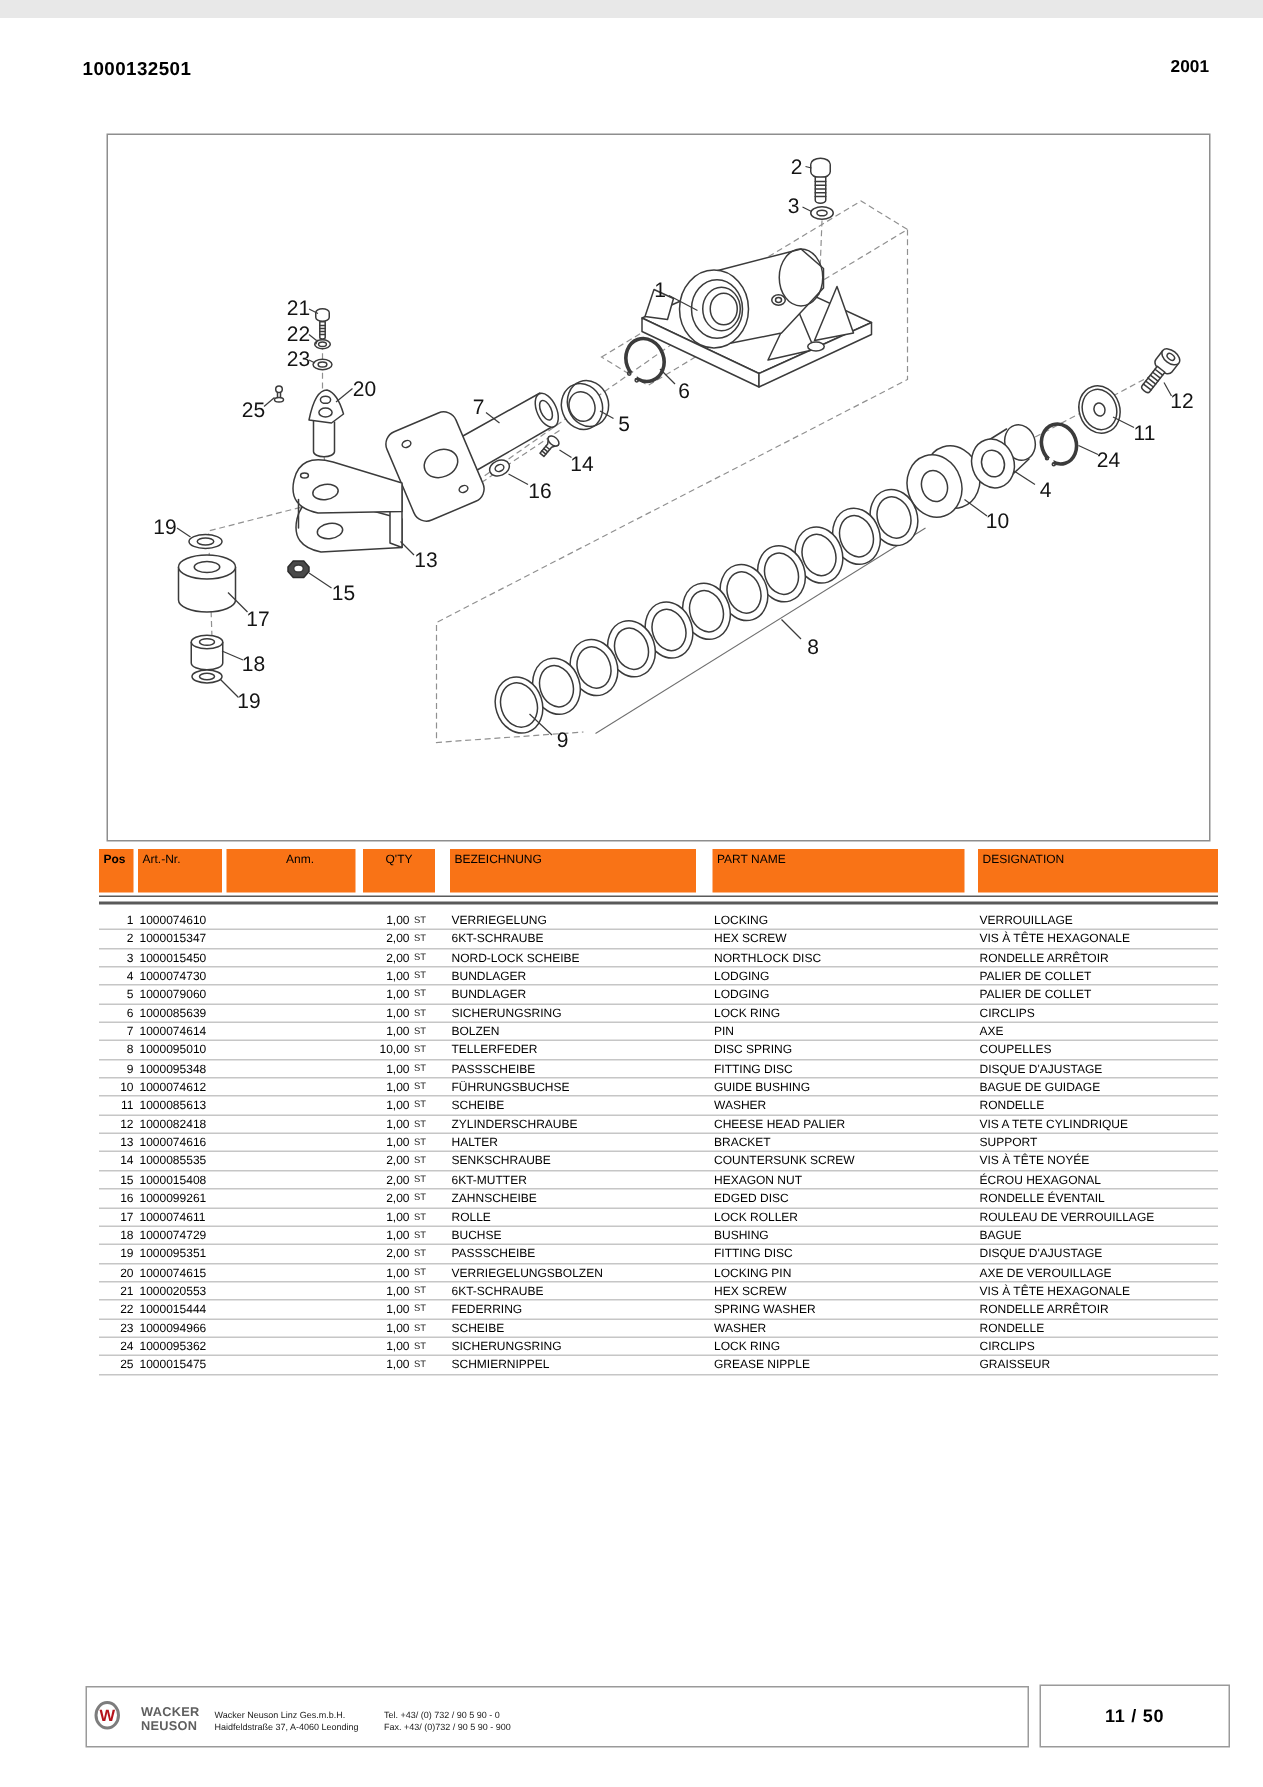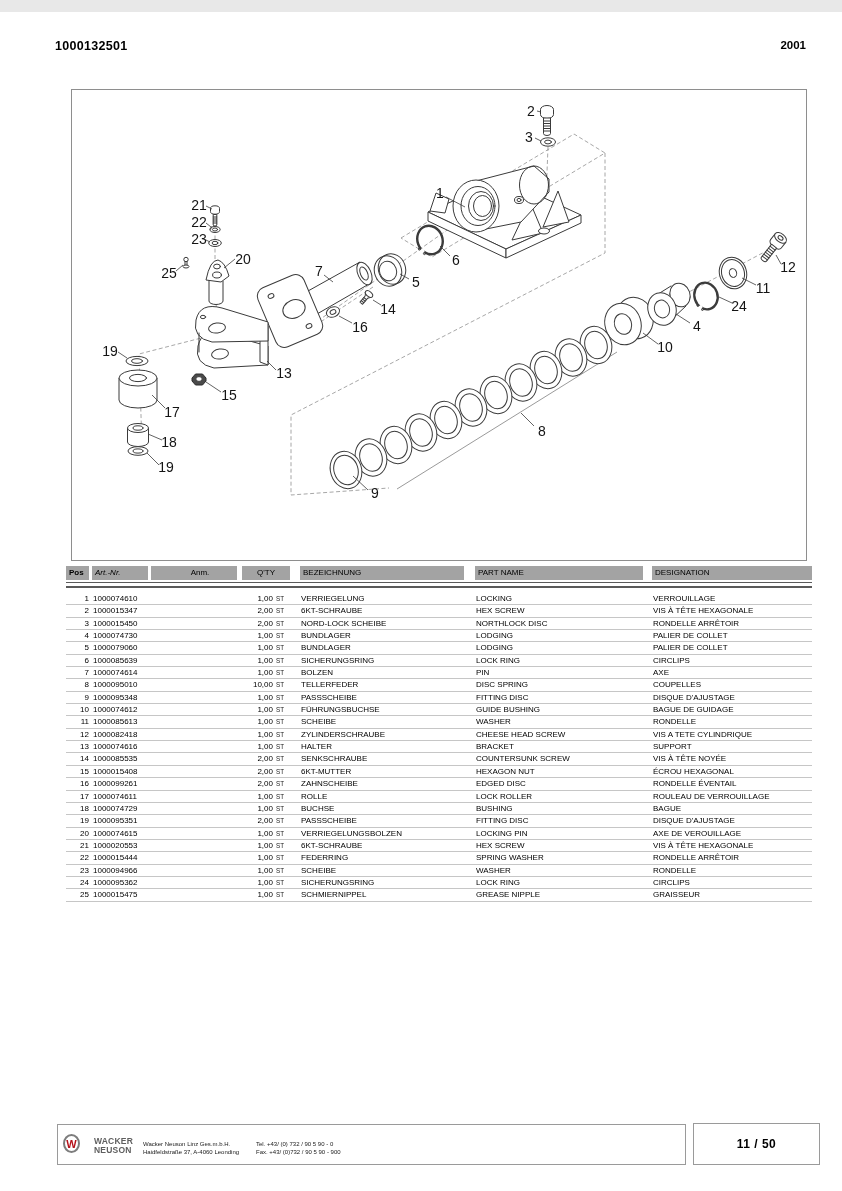--- a/index.html
+++ b/index.html
@@ -13,23 +13,23 @@
   .diagram{position:absolute;left:71px;top:77px;width:734px;height:470px;border:1px solid #8e8e8e;box-sizing:content-box;}
   .fw{fill:#fff;stroke:#3b3b3b;stroke-width:1;stroke-linejoin:round;}
   .ln{fill:none;stroke:#3b3b3b;stroke-width:1;stroke-linejoin:round;stroke-linecap:round;}
   .dash{fill:none;stroke:#909090;stroke-width:.8;stroke-dasharray:4 2.5;}
   .thinln{fill:none;stroke:#6f6f6f;stroke-width:.7;}
   .lead{fill:none;stroke:#3b3b3b;stroke-width:.8;}
   .callout{font-family:"Liberation Sans",sans-serif;font-size:14px;fill:#141414;}
   
   .parts{position:absolute;left:66px;top:554px;width:746px;}
   .thead,.trow{display:grid;grid-template-columns:26px 59px 91px 58px 175px 177px 160px;}
-  .hcell{background:#a3a3a3;height:14px;line-height:13px;font-size:8px;padding-left:3px;box-sizing:border-box;overflow:hidden;white-space:nowrap;}
+  .hcell{background:#f97316;height:29px;line-height:13px;font-size:8px;padding-left:3px;box-sizing:border-box;overflow:hidden;white-space:nowrap;}
   .hc-pos{font-weight:bold;margin-right:3px;}
-  .hc-art{margin-right:3px;font-style:italic;}
+  .hc-art{margin-right:3px;}
   .hc-anm{margin-right:5px;text-align:center;padding-left:12px;}
   .hc-qty{margin-right:10px;text-align:center;padding-left:0;}
   .hc-bez{margin-right:11px;}
   .hc-part{margin-right:9px;}
   .dblrule{margin-top:2px;height:3px;border-top:1px solid #5a5a5a;border-bottom:2px solid #5a5a5a;}
   .rows{margin-top:5px;}
   .trow{height:11.35px;line-height:11.4px;font-size:8px;border-bottom:1px solid #c6c6c6;white-space:nowrap;}
   .c{overflow:hidden;}
   .c-pos{text-align:right;padding-right:3px;}
   .c-art{padding-left:1px;}
@@ -476,21 +476,21 @@
         </div>
         <div class="trow">
           <div class="c c-pos">12</div>
           <div class="c c-art">1000082418</div>
           <div class="c c-anm"></div>
           <div class="c c-qty">
             <span class="qnum">1,00</span>
             <span class="unit">ST</span>
           </div>
           <div class="c c-bez">ZYLINDERSCHRAUBE</div>
-          <div class="c c-part">CHEESE HEAD SCREW</div>
+          <div class="c c-part">CHEESE HEAD PALIER</div>
           <div class="c c-desig">VIS A TETE CYLINDRIQUE</div>
         </div>
         <div class="trow">
           <div class="c c-pos">13</div>
           <div class="c c-art">1000074616</div>
           <div class="c c-anm"></div>
           <div class="c c-qty">
             <span class="qnum">1,00</span>
             <span class="unit">ST</span>
           </div>

